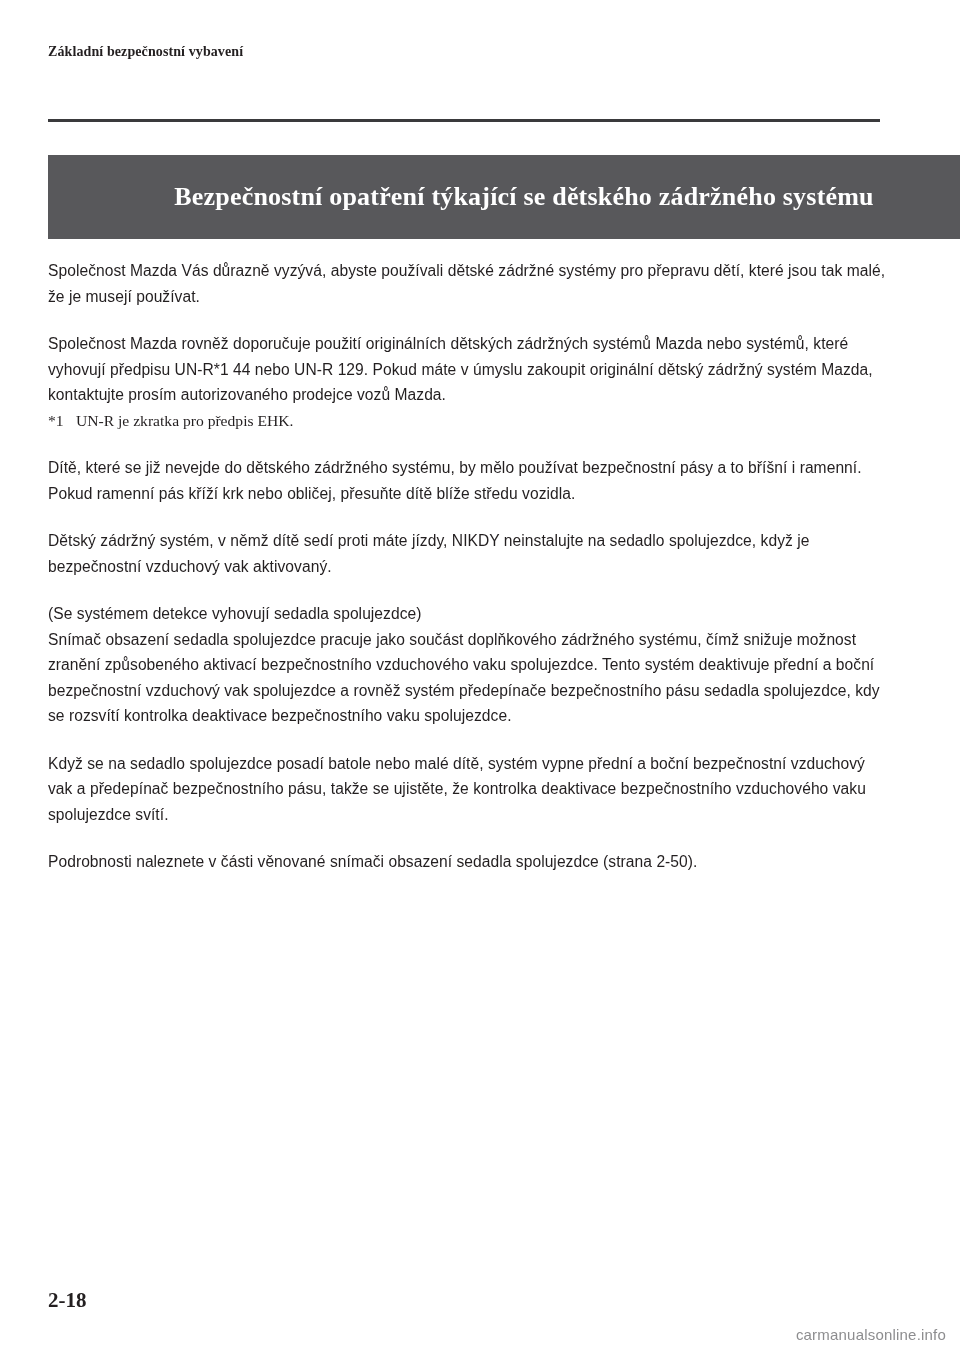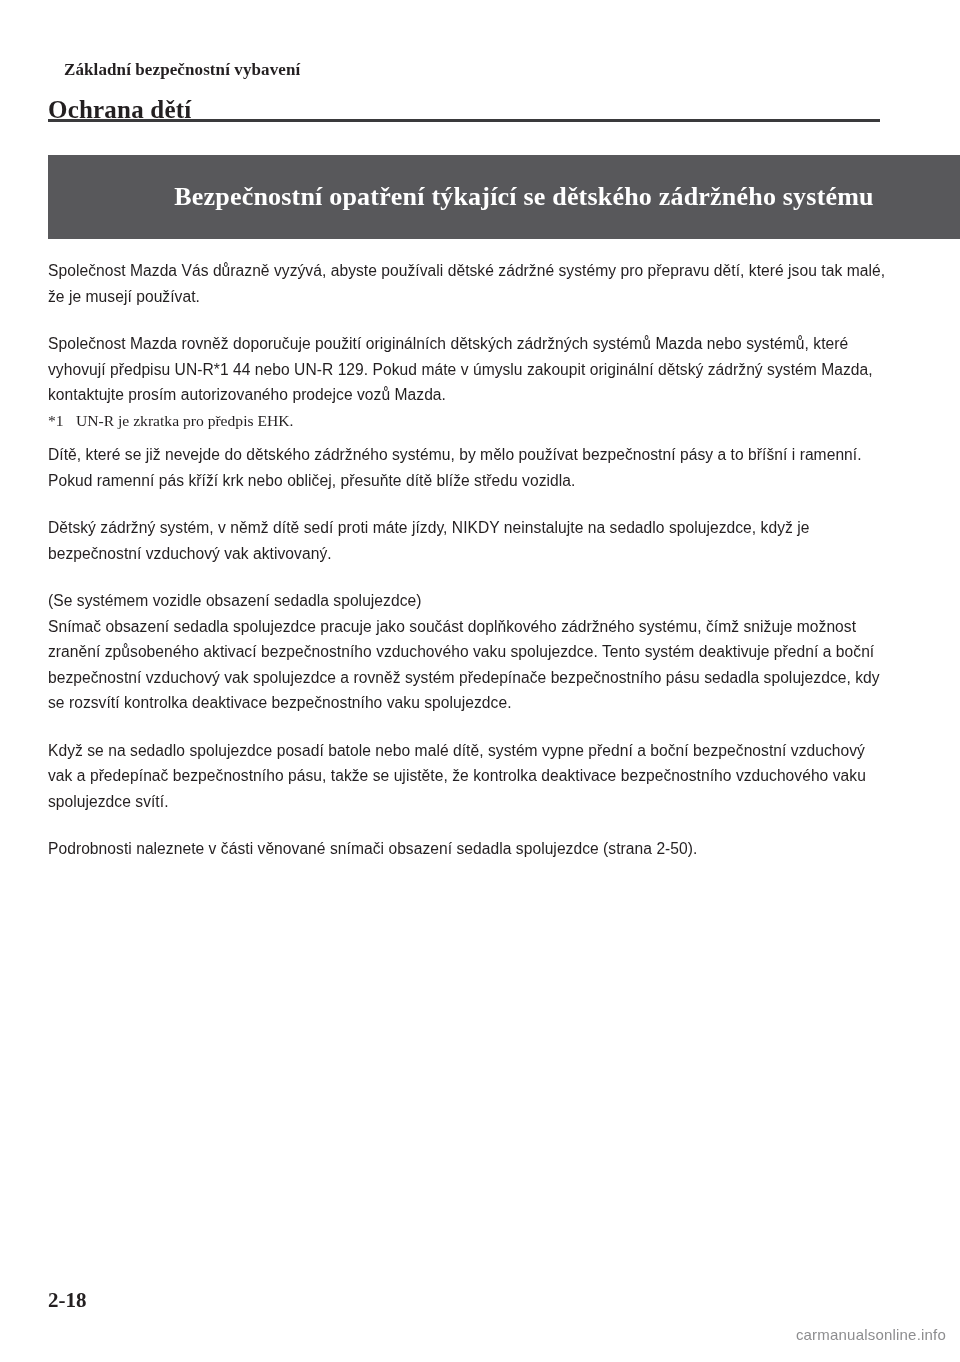--- a/index.html
+++ b/index.html
@@ -22,25 +22,25 @@
     height: 1362px;
   }
   .header {
     position: absolute;
     left: 48px;
     top: 44px;
     width: 832px;
   }
   .header-eyebrow {
     font-family: "Liberation Serif", serif;
-    font-size: 17px;
+    font-size: 14px;
     font-weight: bold;
     color: #231f20;
     letter-spacing: 0.1px;
-    margin: 16px;
+    margin: 0;
   }
   .header-title {
     font-family: "Liberation Serif", serif;
     font-size: 25px;
     font-weight: bold;
     color: #231f20;
     margin: 6px 0 0 0;
     letter-spacing: 0.2px;
   }
   .header-rule {
@@ -89,21 +89,21 @@
     letter-spacing: 0.05px;
   }
   .para.tight {
     margin-bottom: 0;
   }
   .footnote {
     font-family: "Liberation Serif", serif;
     font-size: 15.6px;
     line-height: 25.5px;
     color: #231f20;
-    margin: 0 0 9px 0;
+    margin: 0 0 22px 0;
   }
   .footnote .mark {
     display: inline-block;
     min-width: 28px;
   }
   .page-number {
     position: absolute;
     left: 48px;
     top: 1288px;
     font-family: "Liberation Serif", serif;
@@ -121,21 +121,20 @@
     letter-spacing: 0.2px;
   }
 </style>
 </head>
 <body>
 
 <div class="page">
 
   <div class="header">
     <p class="header-eyebrow">Základní bezpečnostní vybavení</p>
-    <h1 class="header-title">Ochrana dětí</h1>
   </div>
   <div class="header-rule"></div>
 
   <div class="title-bar">
     <span class="title-bar-text">Bezpečnostní opatření týkající se dětského zádržného systému</span>
   </div>
 
   <div class="body-area">
 
     <p class="para">Společnost Mazda Vás důrazně vyzývá, abyste používali dětské zádržné systémy pro přepravu dětí, které jsou tak malé, že je musejí používat.</p>
@@ -145,21 +144,21 @@
 
     <p class="footnote">
       <span class="mark">*1</span><span>UN-R je zkratka pro předpis EHK.</span>
     </p>
 
 
     <p class="para">Dítě, které se již nevejde do dětského zádržného systému, by mělo používat bezpečnostní pásy a to bříšní i ramenní. Pokud ramenní pás kříží krk nebo obličej, přesuňte dítě blíže středu vozidla.</p>
 
     <p class="para">Dětský zádržný systém, v němž dítě sedí proti máte jízdy, NIKDY neinstalujte na sedadlo spolujezdce, když je bezpečnostní vzduchový vak aktivovaný.</p>
 
-    <p class="para tight">(Se systémem vozidle obsazení sedadla spolujezdce)</p>
+    <p class="para tight">(Se systémem detekce vyhovují sedadla spolujezdce)</p>
 
     <p class="para">Snímač obsazení sedadla spolujezdce pracuje jako součást doplňkového zádržného systému, čímž snižuje možnost zranění způsobeného aktivací bezpečnostního vzduchového vaku spolujezdce. Tento systém deaktivuje přední a boční bezpečnostní vzduchový vak spolujezdce a rovněž systém předepínače bezpečnostního pásu sedadla spolujezdce, kdy se rozsvítí kontrolka deaktivace bezpečnostního vaku spolujezdce.</p>
 
     <p class="para">Když se na sedadlo spolujezdce posadí batole nebo malé dítě, systém vypne přední a boční bezpečnostní vzduchový vak a předepínač bezpečnostního pásu, takže se ujistěte, že kontrolka deaktivace bezpečnostního vzduchového vaku spolujezdce svítí.</p>
 
     <p class="para">Podrobnosti naleznete v části věnované snímači obsazení sedadla spolujezdce (strana 2-50).</p>
 
   </div>
 
   <div class="page-number">2-18</div>

